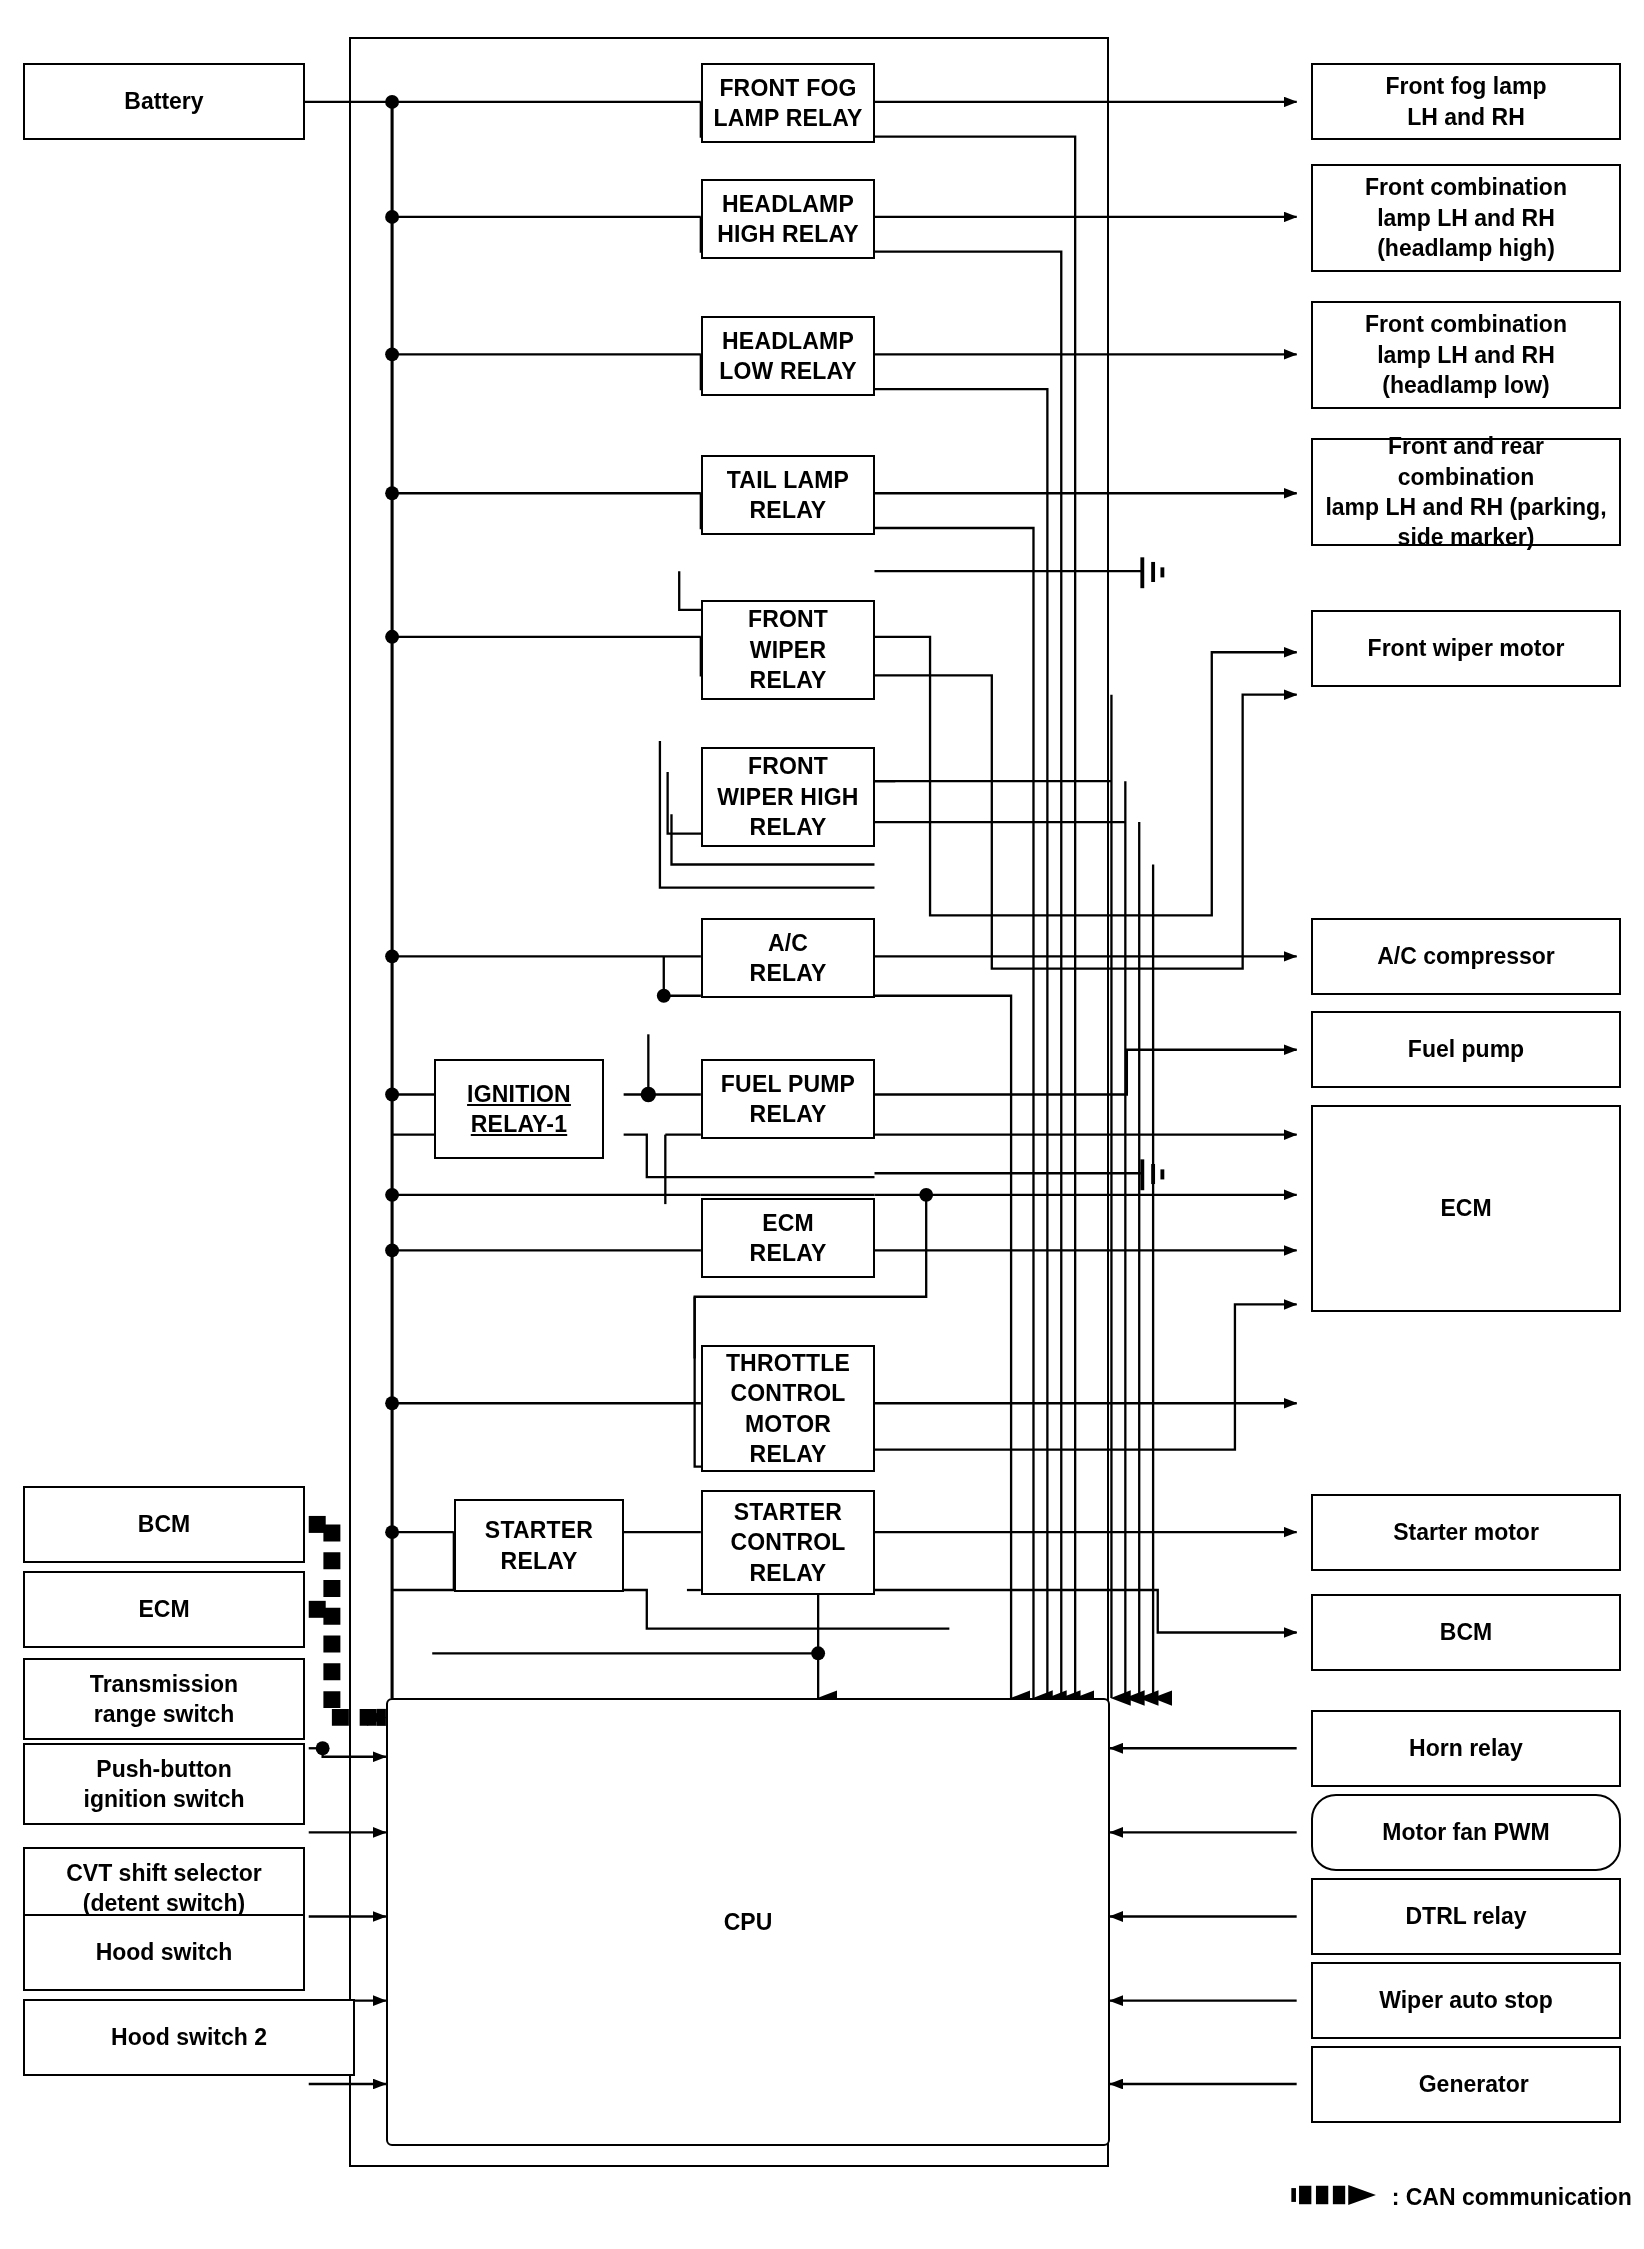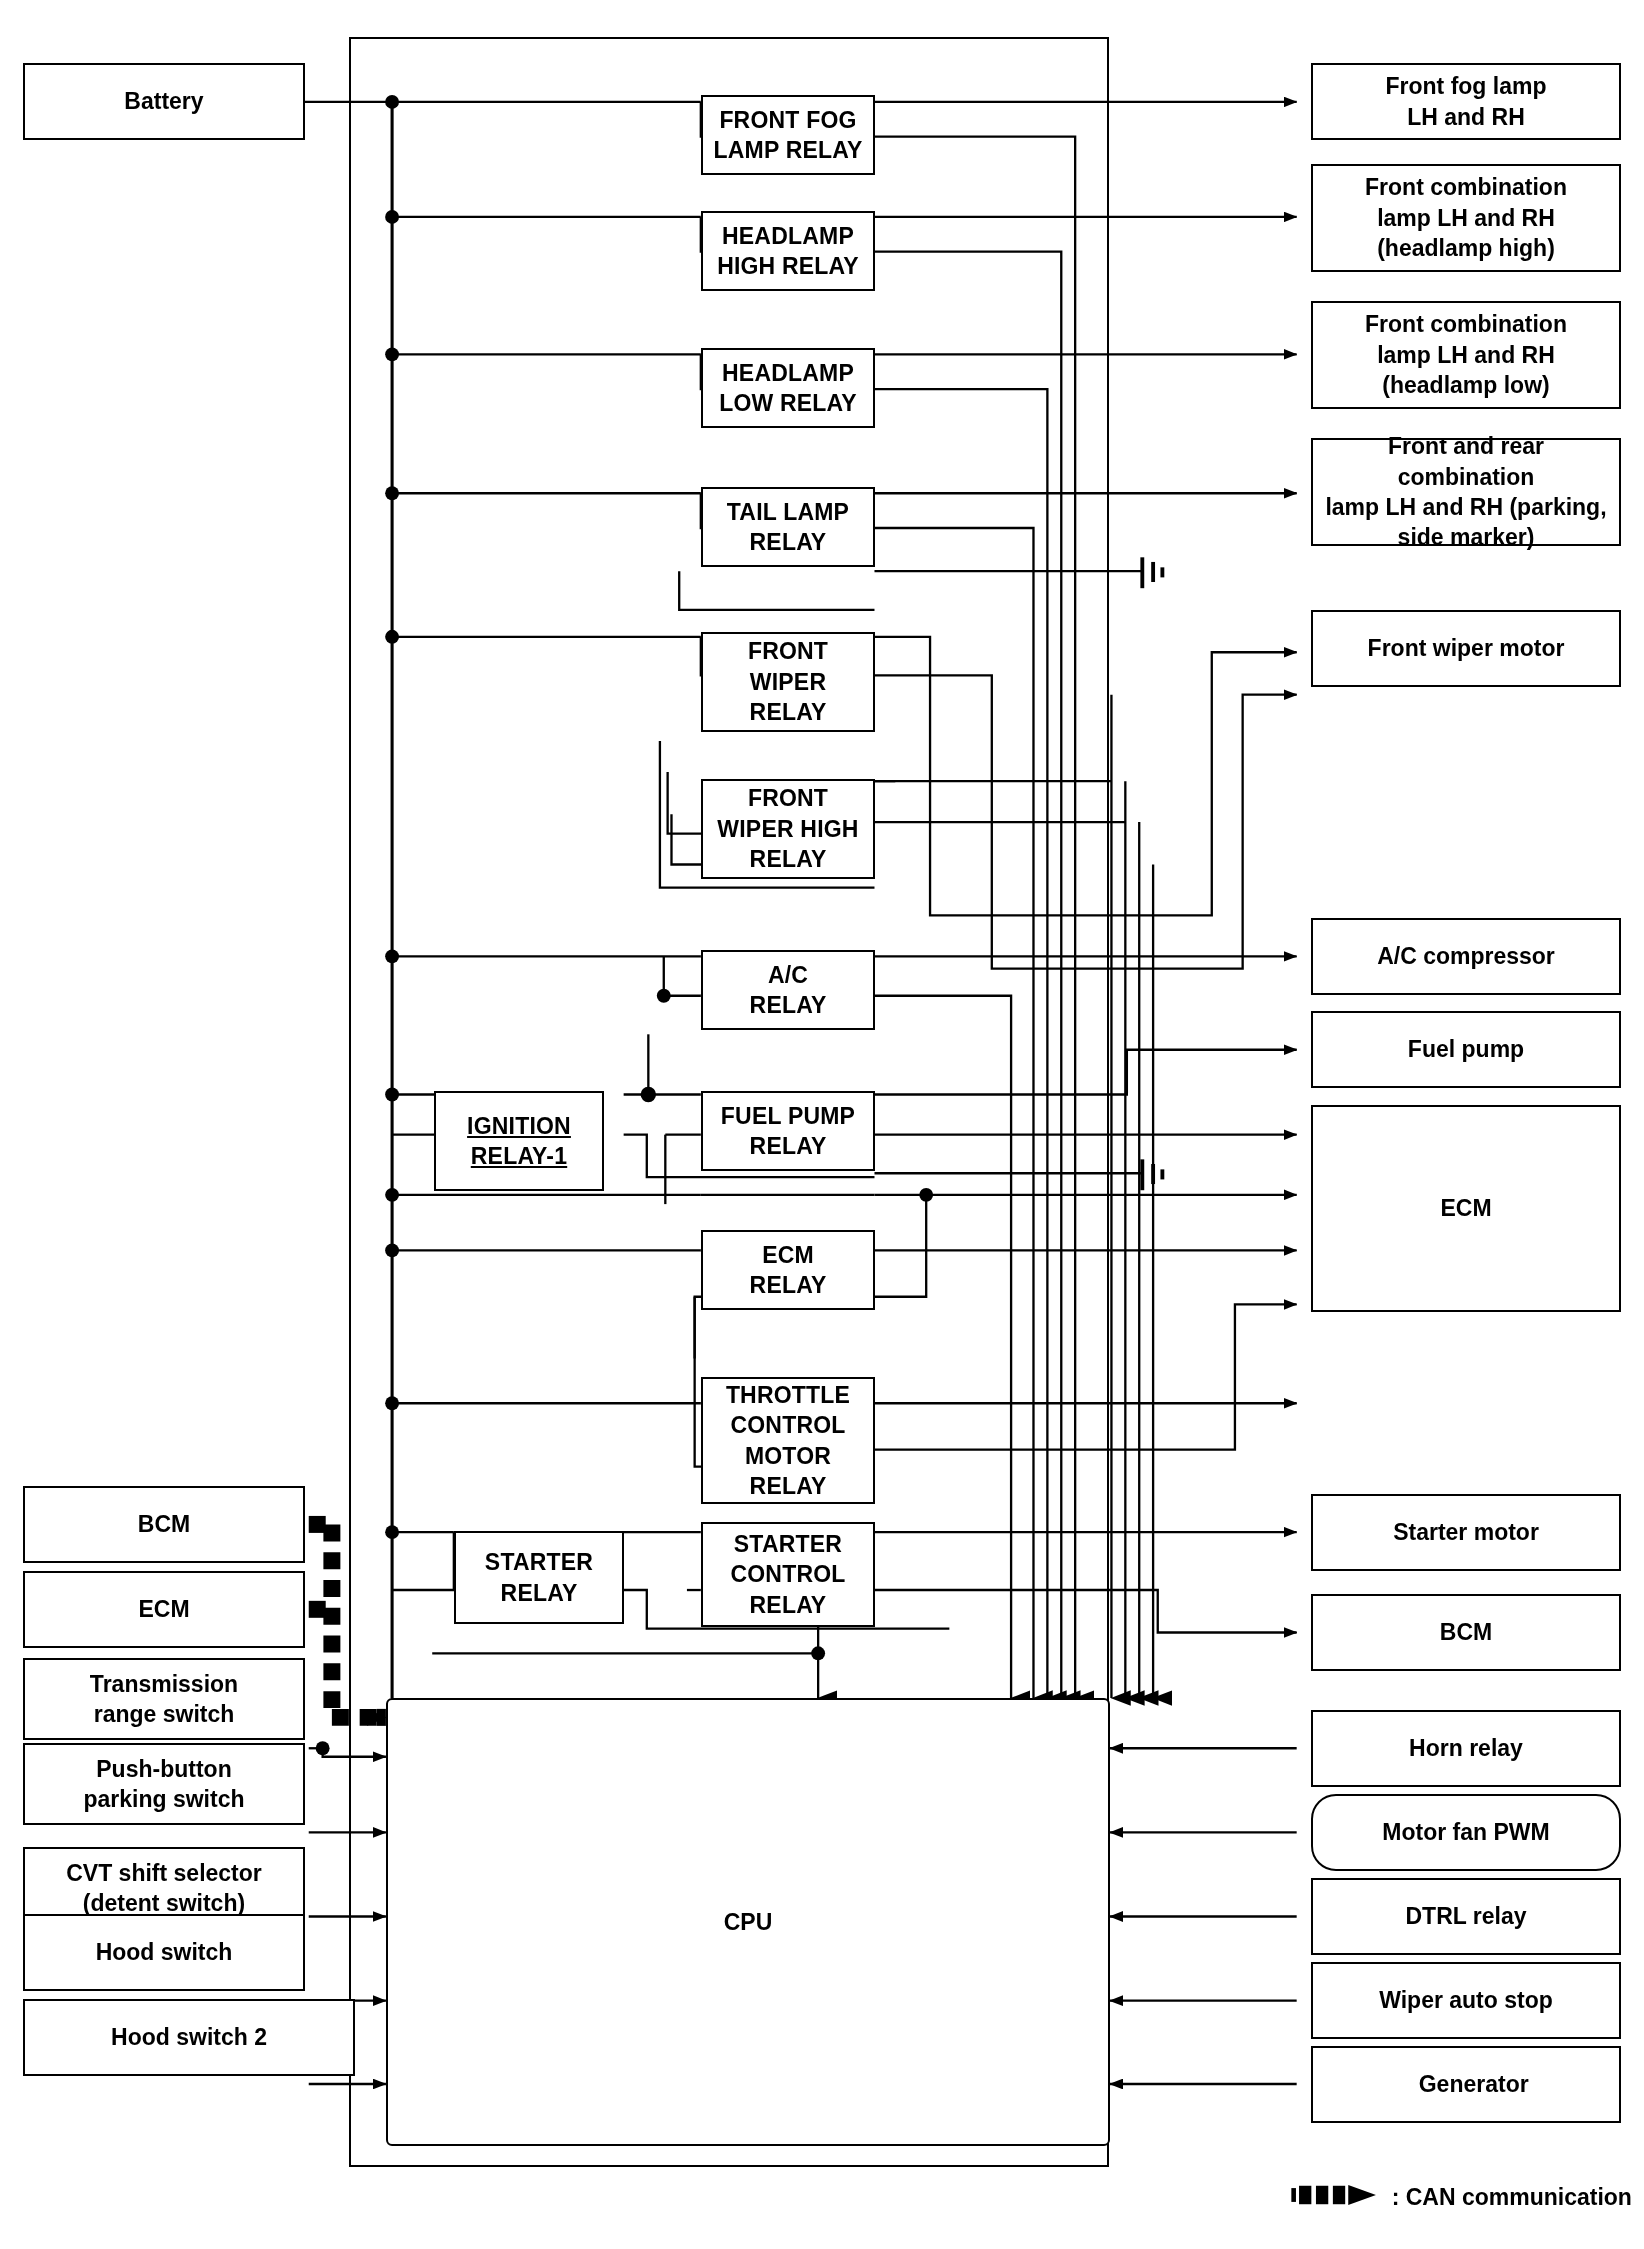--- a/index.html
+++ b/index.html
@@ -17,21 +17,21 @@
     border:2.3px solid #000;
     background:#fff;
     display:flex;align-items:center;justify-content:center;
     text-align:center;
     color:#000;
     line-height:1.32;
     padding:1.5px 4.6px;
     white-space:pre-line;
   }
   .lbl-reg{font-size:23px;font-weight:600;}
-  .lbl-relay{font-size:23px;font-weight:700;letter-spacing:0.2px;margin-top:32px;}
+  .lbl-relay{font-size:23px;font-weight:700;letter-spacing:0.2px;}
   .lbl-cpu{font-size:23px;font-weight:600;border-radius:6px;}
   .frame{
     position:absolute;box-sizing:border-box;
     border:2.3px solid #000;background:transparent;
   }
   .legend{
     position:absolute;
     display:flex;align-items:center;gap:7.7px;
     font-size:23px;font-weight:600;color:#000;
   }
@@ -296,21 +296,21 @@
   <div class="box lbl-reg" style="left:1311px;top:1594px;width:310px;height:77px;">BCM</div>
 
   <div class="box lbl-reg" style="left:23px;top:1486px;width:282px;height:77px;">BCM</div>
 
   <div class="box lbl-reg" style="left:23px;top:1571px;width:282px;height:77px;">ECM</div>
 
   <div class="box lbl-reg" style="left:23px;top:1658px;width:282px;height:82px;">Transmission
 range switch</div>
 
   <div class="box lbl-reg" style="left:23px;top:1743px;width:282px;height:82px;">Push-button
-parking switch</div>
+ignition switch</div>
 
   <div class="box lbl-reg" style="left:23px;top:1847px;width:282px;height:82px;">CVT shift selector
 (detent switch)</div>
 
   <div class="box lbl-reg" style="left:23px;top:1914px;width:282px;height:77px;">Hood switch</div>
 
   <div class="box lbl-reg" style="left:23px;top:1999px;width:332px;height:77px;">Hood switch 2</div>
 
   <div class="box lbl-reg" style="left:1311px;top:1710px;width:310px;height:77px;">Horn relay</div>
 

